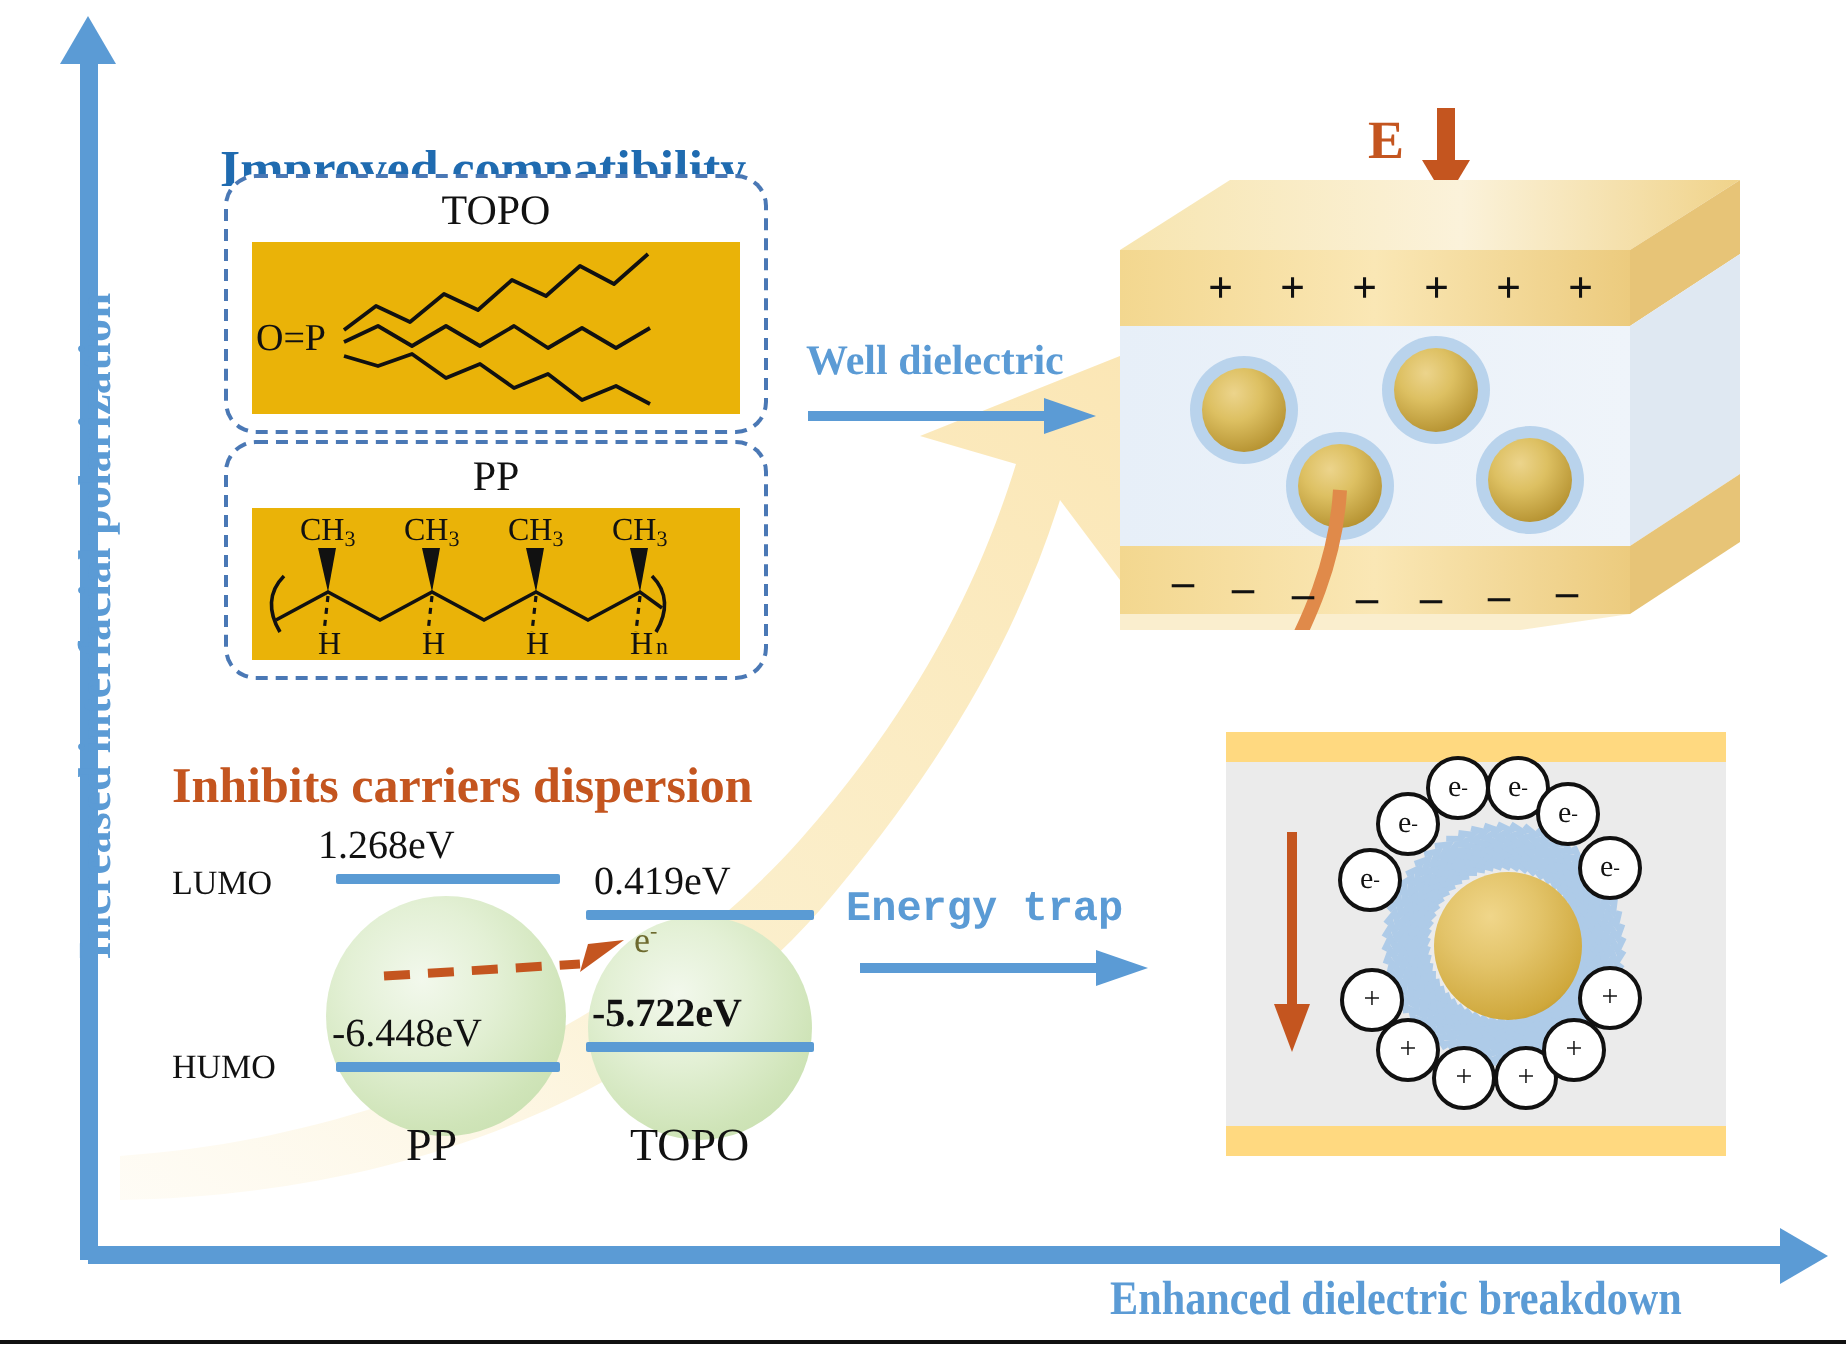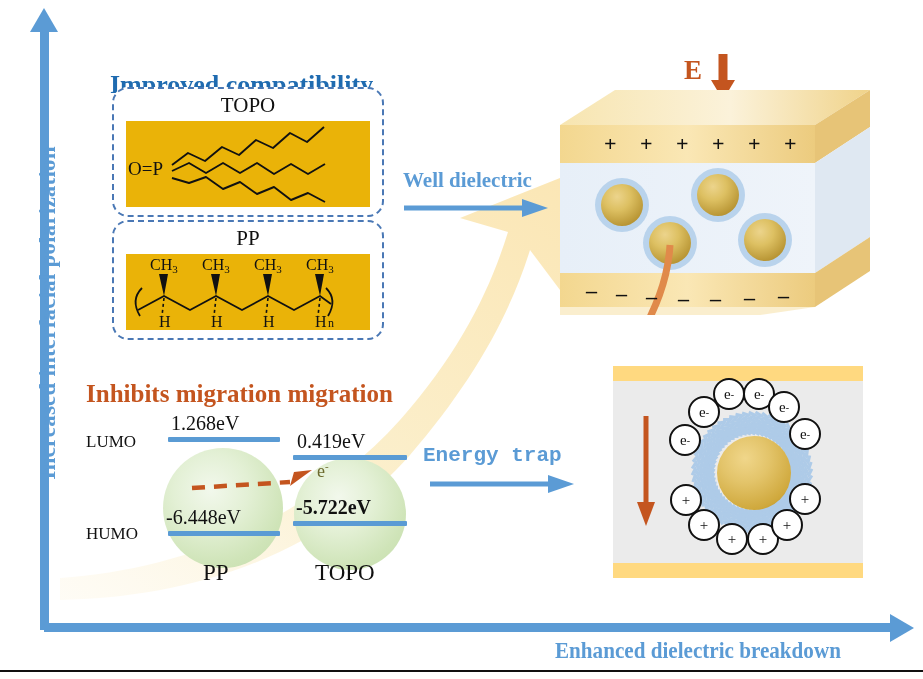--- a/index.html
+++ b/index.html
@@ -144,27 +144,27 @@
       </svg>
     </div>
   </div>
 
   <div class="arrowlab" style="left:403px;top:168px;">Well dielectric</div>
   <svg style="position:absolute;left:402px;top:196px;" width="150" height="24">
     <line x1="2" y1="12" x2="122" y2="12" stroke="#5b9bd5" stroke-width="5"></line>
     <polygon points="120,3 146,12 120,21" fill="#5b9bd5"></polygon>
   </svg>
 
-  <div class="h-orange">Inhibits migration migration</div>
+  <div class="h-orange">Inhibits carriers dispersion</div>
 
   <div class="elabel" style="left:86px;top:432px;">LUMO</div>
   <div class="elabel" style="left:86px;top:524px;">HUMO</div>
 
   <div class="eball" style="left:163px;top:448px;width:120px;height:120px;"></div>
-  <div class="etext" style="left:171px;top:412px;text-align:right;">1.268eV</div>
+  <div class="etext" style="left:159px;top:412px;text-align:right;">1.268eV</div>
   <div class="elevel" style="left:168px;top:437px;width:112px;"></div>
   <div class="etext" style="left:166px;top:506px;">-6.448eV</div>
   <div class="elevel" style="left:168px;top:531px;width:112px;"></div>
   <div class="ename" style="left:203px;top:560px;">PP</div>
 
   <div class="eball" style="left:294px;top:458px;width:112px;height:112px;"></div>
   <div class="etext" style="left:297px;top:430px;">0.419eV</div>
   <div class="elevel" style="left:293px;top:455px;width:114px;"></div>
   <div class="etext" style="left:296px;top:496px;font-weight:bold;">-5.722eV</div>
   <div class="elevel" style="left:293px;top:521px;width:114px;"></div>

